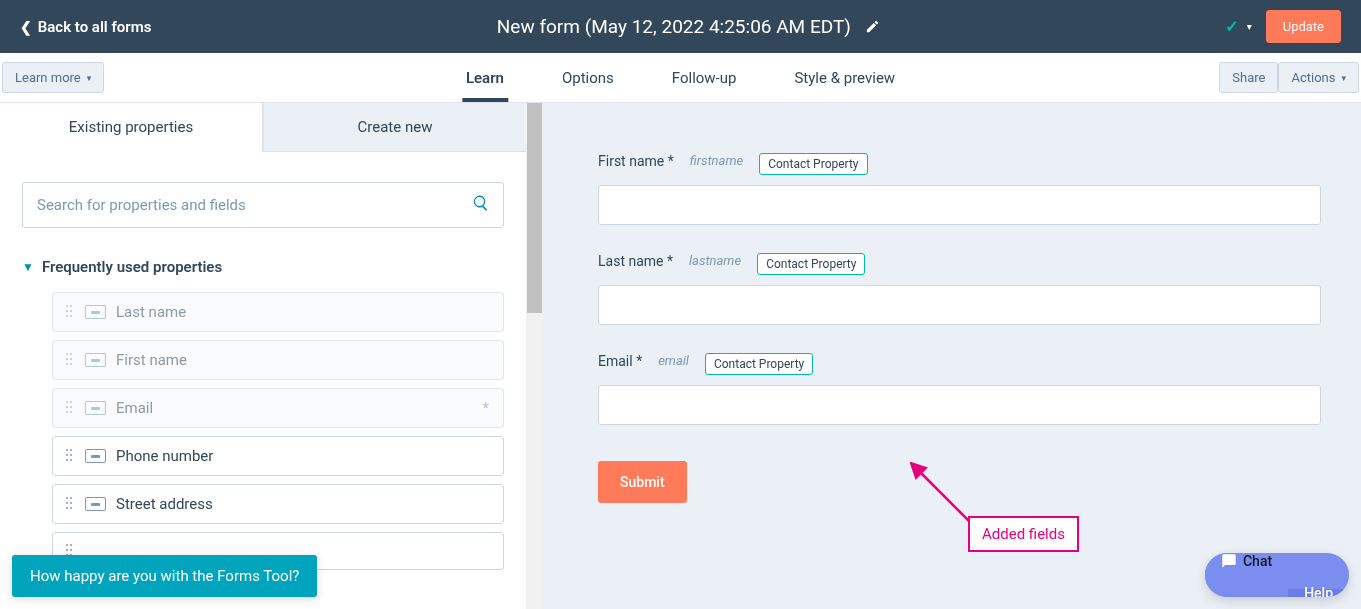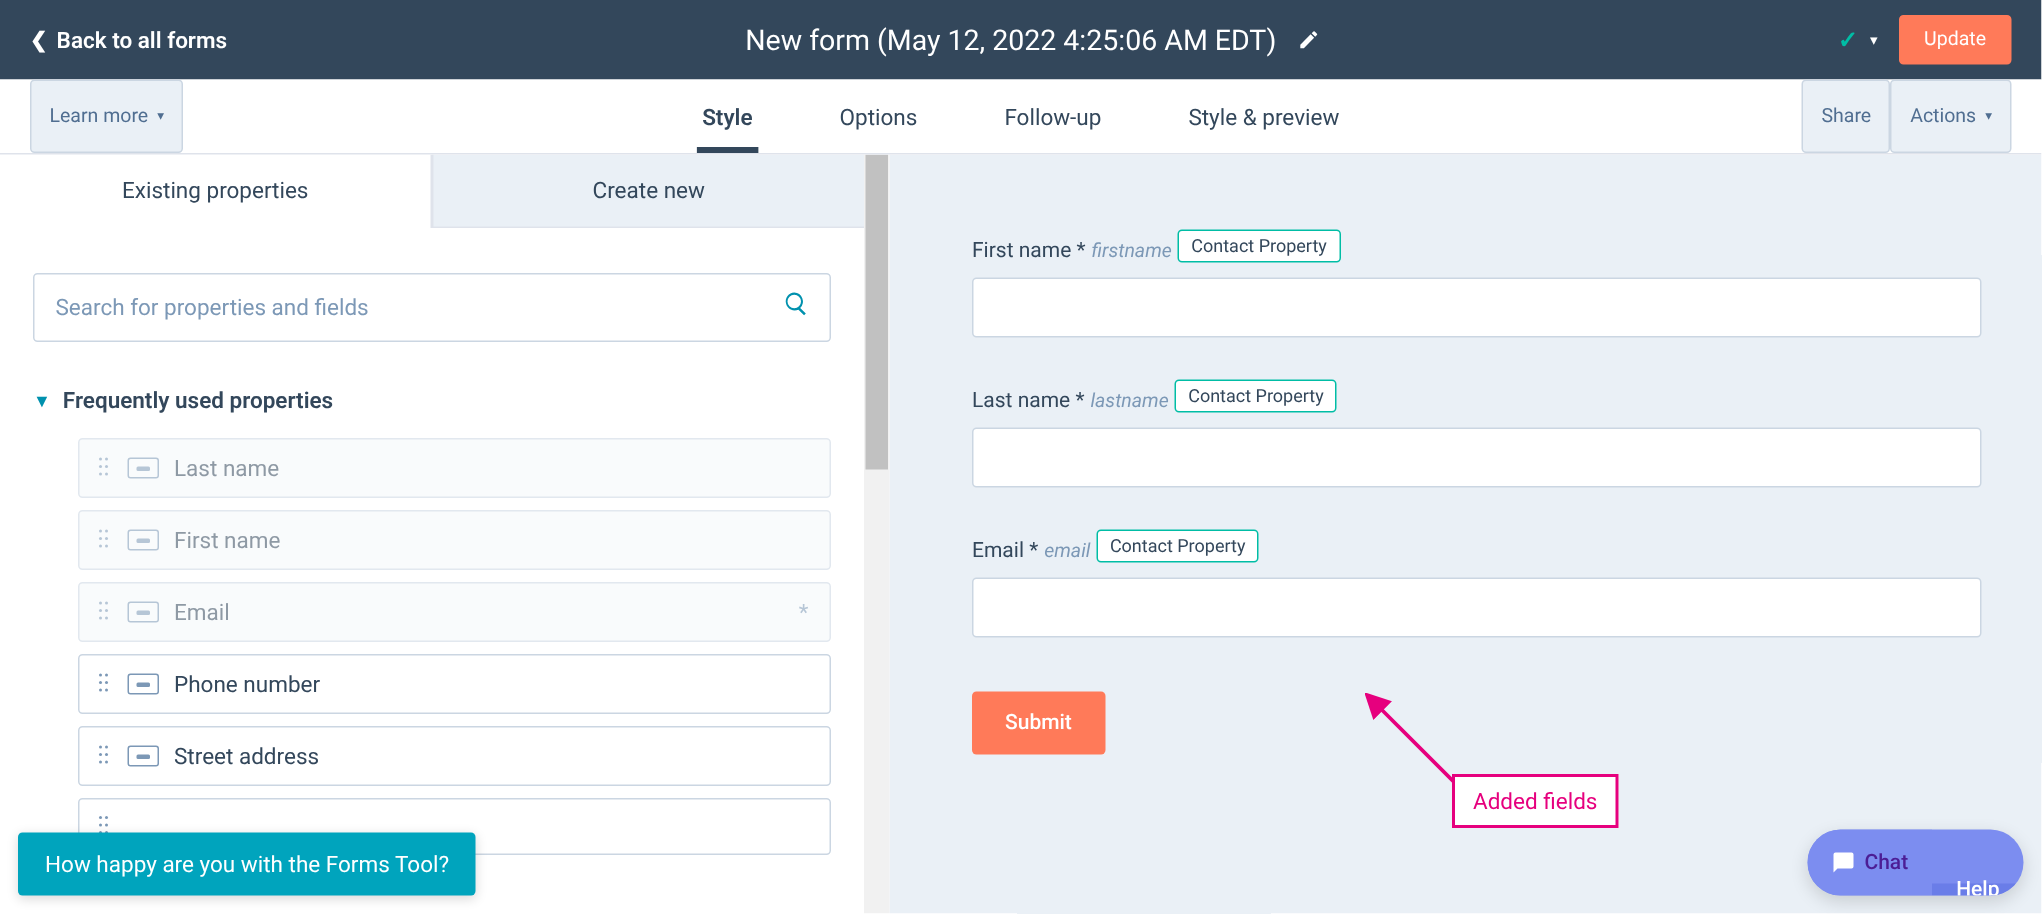--- a/index.html
+++ b/index.html
@@ -14,35 +14,35 @@
   .pencil { fill: #fff; width: 15px; height: 15px; cursor: pointer; }
   .topbar-right { display: flex; align-items: center; gap: 14px; font-size: 14px; }
   .autosave { display: flex; align-items: center; gap: 8px; }
   .autosave .check { color: #00bda5; font-size: 16px; font-weight: bold; }
   .autosave .text { color: #fff; }
   .autosave .text .underline { text-decoration: underline; font-weight: 600; }
   .autosave .caret { font-size: 10px; }
   .update-btn { background: #ff7a59; border: 1px solid #ff7a59; color: #fff; border-radius: 3px; padding: 8px 16px; font-size: 13px; cursor: pointer; text-align: center; }
   
   
-  .secondbar { height: 50px; border-bottom: 1px solid #dfe3eb; display: flex; position: relative; padding: 0 20px; background: #fff; z-index: 10; }
+  .secondbar { height: 50px; border-bottom: 1px solid #dfe3eb; display: flex; align-items: center; position: relative; padding: 0 2px; background: #fff; z-index: 10; }
   .learn-more { display:inline-flex; align-items:center; gap:6px; border: 1px solid #cbd6e2; background: #eaf0f6; color: #506e91; border-radius: 3px; padding: 7px 12px; font-size: 13px; cursor: pointer; }
   .learn-more .caret { font-size: 9px; }
   .nav-tabs { position: absolute; left: 50%; transform: translateX(-50%); display: flex; gap: 50px; height: 100%; align-items: center; }
   .nav-tab { font-size: 15px; color: #33475b; cursor: pointer; padding: 0 4px; height: 100%; display: flex; align-items: center; border-bottom: 4px solid transparent; border-top: 4px solid transparent; }
   .nav-tab.active { font-weight: 600; border-bottom-color: #33475b; }
   .right-buttons { margin-left: auto; display: flex; gap: 0; }
   .btn-outline { display:inline-flex; align-items:center; gap:6px; border: 1px solid #cbd6e2; background: #eaf0f6; color: #506e91; border-radius: 3px; padding: 7px 12px; font-size: 13px; cursor: pointer; }
   .btn-outline .caret { font-size: 9px; }
   
   
   .main { display: flex; height: calc(609px - 53px - 50px); }
   
   
-  .left-panel { width: 576px; flex-shrink: 0; display: flex; flex-direction: column; position: relative; }
+  .left-panel { width: 526px; flex-shrink: 0; display: flex; flex-direction: column; position: relative; }
   .left-tabs { display: flex; }
   .left-tab { flex: 1; text-align: center; padding: 15px 0; font-size: 15px; color: #33475b; cursor: pointer; background: #eaf0f6; border: 1px solid #dfe3eb; border-top: none; border-right: none;}
   .left-tab.active { background: #fff; border: none; border-right: 1px solid #dfe3eb;}
   .left-tab:first-child { border-left: none; }
   .left-tab.active ~ .left-tab { border-left: 1px solid #dfe3eb; }
   
   .left-tabs .left-tab.active { border-bottom: none; }
   .left-content { padding: 20px 22px 0 22px; overflow-y: auto; flex:1; background:#fff;}
   .search-wrap { position: relative; margin-bottom: 30px; margin-top: 10px;}
   .search-input { width: 100%; border: 1px solid #cbd6e2; border-radius: 3px; padding: 13px 42px 13px 14px; font-size: 15px; color: #33475b; }
@@ -64,35 +64,35 @@
   .prop-label { font-size: 15px; color: #33475b; }
   .prop-item .asterisk { margin-left:auto; color:#7c98b6; font-size:15px; padding-right:2px;}
   
   
   .scrollbar { width: 17px; background: #f1f1f1; position: relative; }
   .scrollbar .thumb { position: absolute; top: 0; left: 1px; right: 1px; height: 210px; background: #c1c1c1; border-radius: 0px; }
   
   
   .preview { flex: 1; background: #eaf0f6; padding: 50px 40px 30px 55px; overflow-y:auto;}
   .field-block { margin-bottom: 28px; }
-  .field-head { display: flex; align-items: flex-end; gap: 4px; margin-bottom: 10px; }
+  .field-head { display: flex; align-items: flex-start; gap: 16px; margin-bottom: 10px; }
   .field-label { font-size: 14px; color: #33475b; font-weight: 400; }
   .field-internal { font-style: italic; color: #7c98b6; font-size: 13px; }
   .badge { border: 1.5px solid #00bda5; color: #33475b; font-size: 12px; padding: 3px 8px; border-radius: 3px; background:#fff;}
   .field-input { width: 100%; height: 40px; border: 1px solid #cbd6e2; border-radius: 3px; background: #fff; }
   
   .submit-btn { background: #ff7a59; color: #fff; border: none; border-radius: 3px; padding: 13px 22px; font-size: 14px; font-weight: 500; cursor: pointer; margin-top: 8px;}
   
   
   .annotation-box { position: absolute; left: 968px; top: 516px; border: 2px solid #e6007e; background: #fff; padding: 7px 12px; font-size: 15px; color: #e6007e; font-weight: 400; }
   .annotation-arrow { position: absolute; left: 910px; top: 462px; pointer-events:none; }
   
   
   .chat-widget { position: absolute; right: 12px; bottom: 12px; display: flex; background: #7c8df0; border-radius: 24px; height: 44px; align-items: stretch; overflow: hidden; box-shadow: 0 4px 12px rgba(0,0,0,.15);}
-  .chat-side { display:flex; align-items:center; gap:6px; padding: 0 16px; color:#4c1d95; font-size:14px; font-weight:500; cursor:pointer; background:#7c8df0;}
+  .chat-side { display:flex; gap:6px; padding: 0 16px; color:#0f172a; font-size:14px; font-weight:500; cursor:pointer; background:#7c8df0;}
   .help-side { display:flex; align-items:center; padding: 0 16px; color:#fff; font-size:14px; font-weight:500; cursor:pointer; background:#6a7de8;margin-top:36px;}
   .chat-side svg { width:16px; height:16px; fill:#fff; }
   
   
   .survey-bubble { position: absolute; left: 12px; bottom: 12px; background: #00a4bd; color: #fff; padding: 12px 18px; font-size: 15px; border-radius: 3px; cursor:pointer; box-shadow: 0 2px 8px rgba(0,0,0,.15);}
 </style>
 </head>
 <body>
 
 <div class="topbar">
@@ -114,21 +114,21 @@
     <button class="update-btn">Update</button>
   </div>
 </div>
 
 <div class="secondbar">
   <button class="learn-more">
     <span>Learn more</span>
     <span class="caret">▾</span>
   </button>
   <div class="nav-tabs">
-    <div class="nav-tab active">Style</div>
+    <div class="nav-tab active">Learn</div>
     <div class="nav-tab">Options</div>
     <div class="nav-tab">Follow-up</div>
     <div class="nav-tab">Style &amp; preview</div>
   </div>
   <div class="right-buttons">
     <button class="btn-outline">Share</button>
     <button class="btn-outline">
       <span>Actions</span>
       <span class="caret">▾</span>
     </button>

